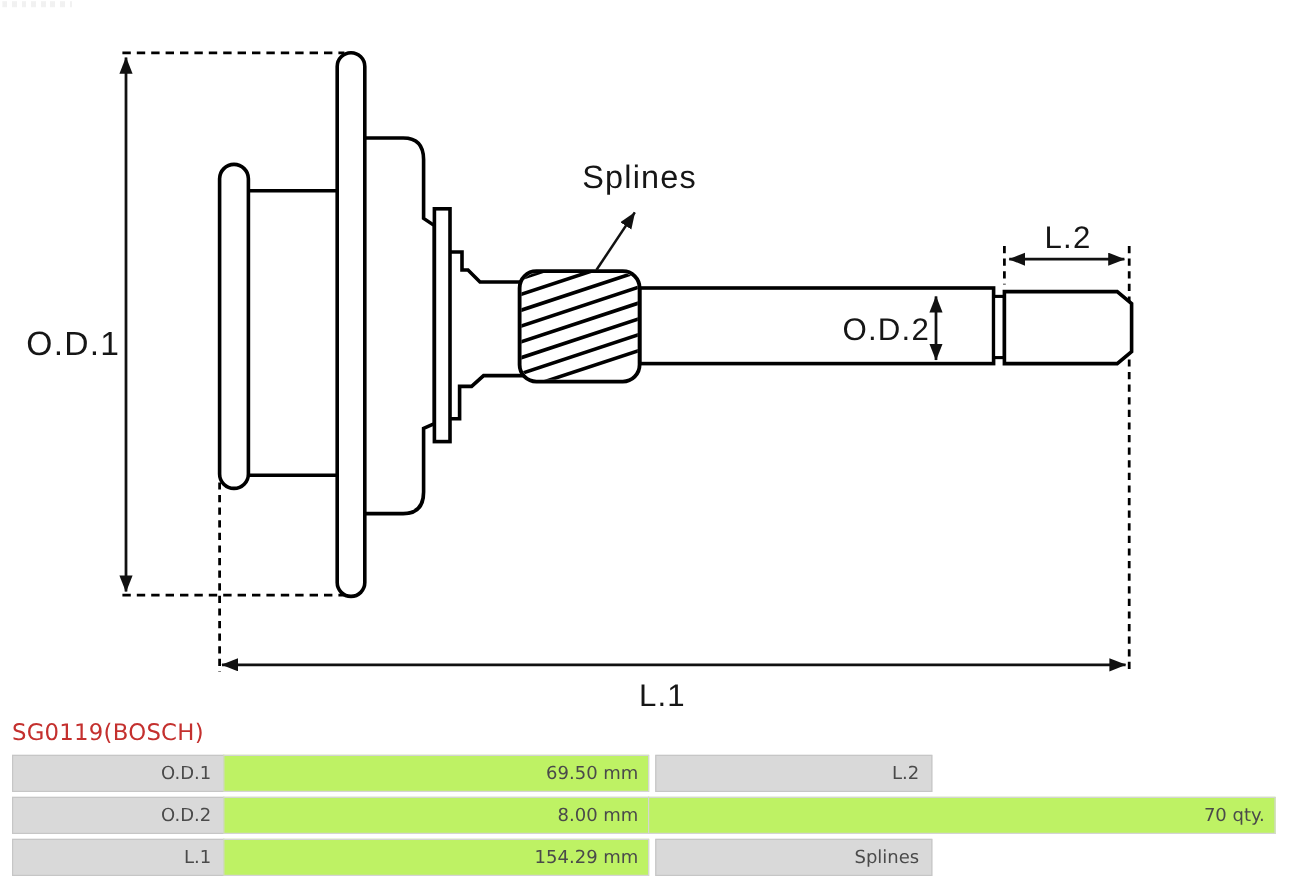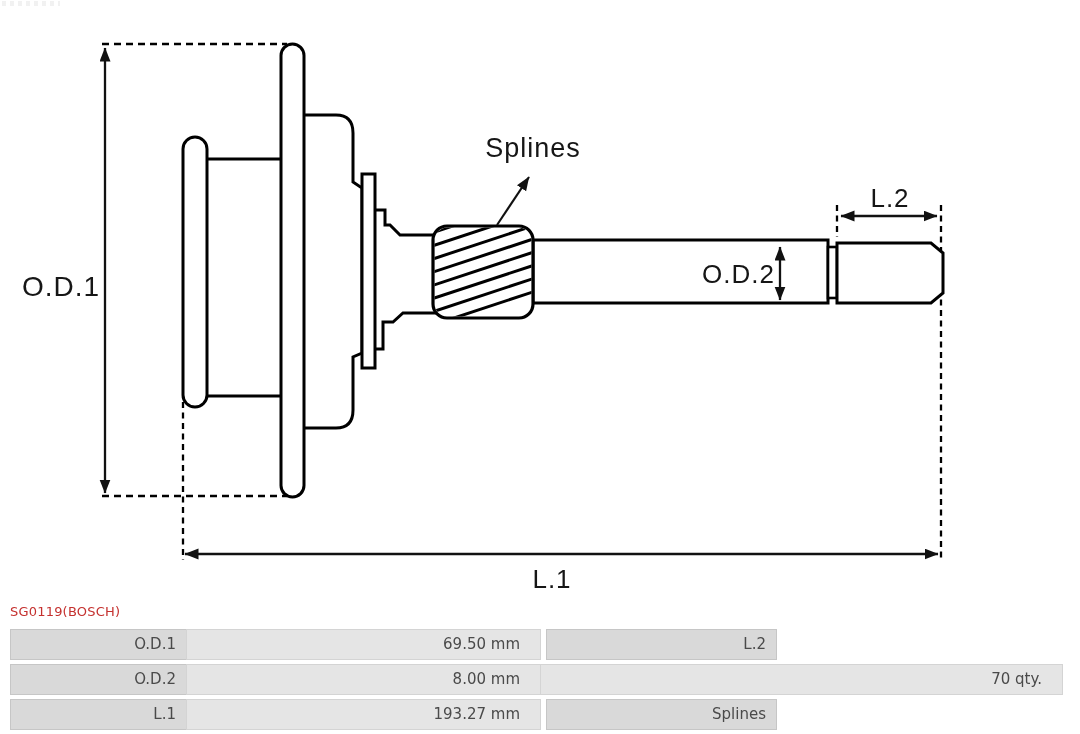--- a/index.html
+++ b/index.html
@@ -10,30 +10,30 @@
 
   
   .wm{position:absolute;left:2px;top:1px;width:58px;height:5px;opacity:.55;
       background:repeating-linear-gradient(90deg,#e6e6e6 0 4px,#ffffff 4px 8px);}
 
   svg.drawing{position:absolute;left:0;top:0;}
   svg.drawing text{font-family:"Liberation Sans","DejaVu Sans",sans-serif;
                    fill:#161616;letter-spacing:1px;}
 
   
-  .part-number{position:absolute;left:10px;top:600px;font-size:13px;line-height:23px;
+  .part-number{position:absolute;left:10px;top:600px;font-size:19px;line-height:23px;
                color:#c4302e;letter-spacing:.2px;}
 
   
   .spec-table{position:absolute;left:10px;top:629px;width:1053px;}
   .spec-row{display:flex;height:31px;margin-bottom:4px;}
   .cell{box-sizing:border-box;border:1px solid #cccccc;font-size:15px;color:#4a4a4a;
         text-align:right;line-height:29px;white-space:nowrap;overflow:hidden;}
   .cell.label{background:#d9d9d9;border-color:#c6c6c6;padding-right:10px;}
-  .cell.value{background:#e5e5e5;border-color:#d4d4d4;padding-right:20px;margin-left:-1px;}
+  .cell.value{background:#bef264;border-color:#d4d4d4;padding-right:8px;margin-left:-1px;}
   .c1l{width:177px;}
   .c1v{width:355px;}
   .c2l{width:231px;margin-left:5px;}
   .c2v{flex:1;}
 </style>
 </head>
 <body>
 
 <div class="stage">
 
@@ -114,18 +114,18 @@
       <div class="cell value c1v">69.50 mm</div>
       <div class="cell label c2l">L.2</div>
     </div>
     <div class="spec-row">
       <div class="cell label c1l">O.D.2</div>
       <div class="cell value c1v">8.00 mm</div>
       <div class="cell value c2v">70 qty.</div>
     </div>
     <div class="spec-row">
       <div class="cell label c1l">L.1</div>
-      <div class="cell value c1v">193.27 mm</div>
+      <div class="cell value c1v">154.29 mm</div>
       <div class="cell label c2l">Splines</div>
     </div>
   </div>
 
 </div>
 
 </body></html>

